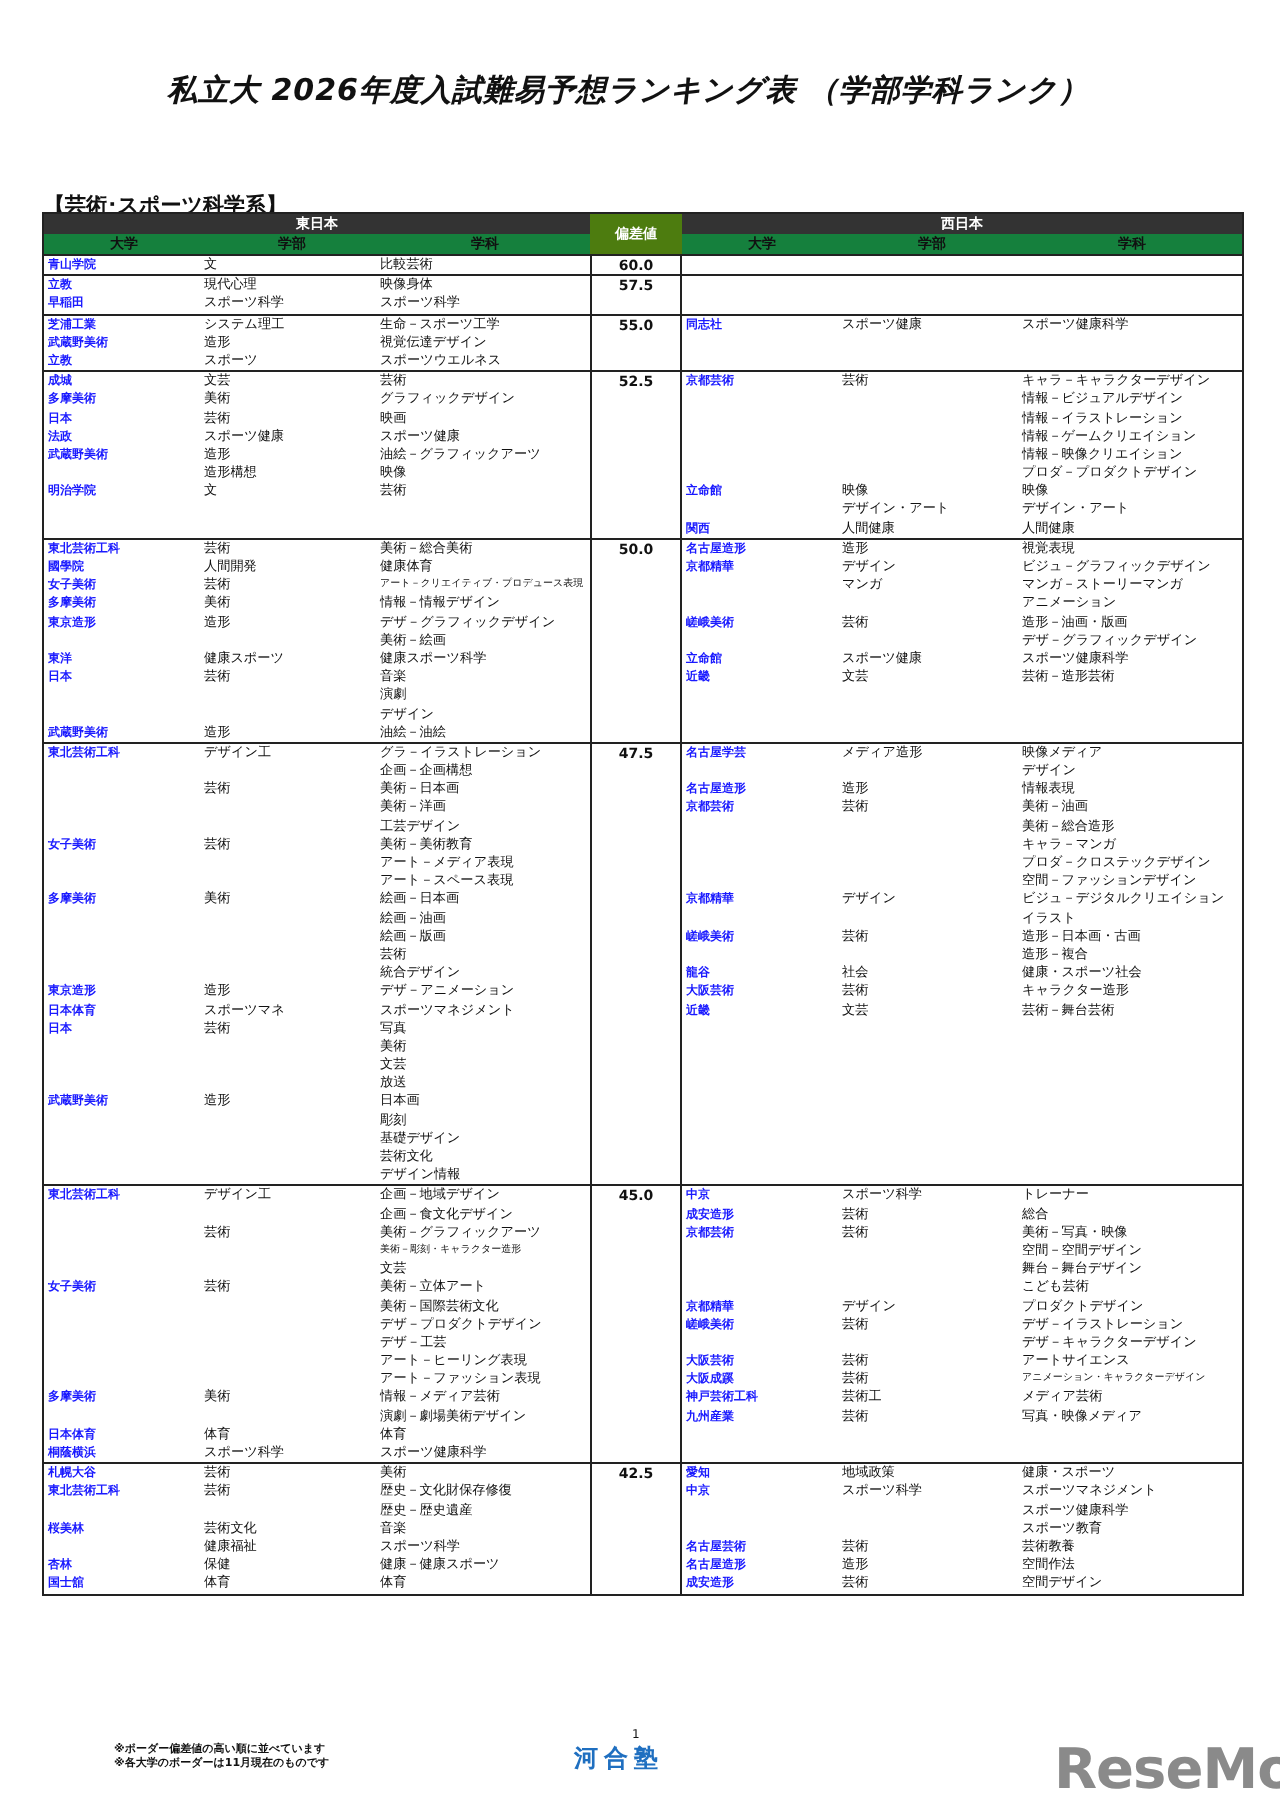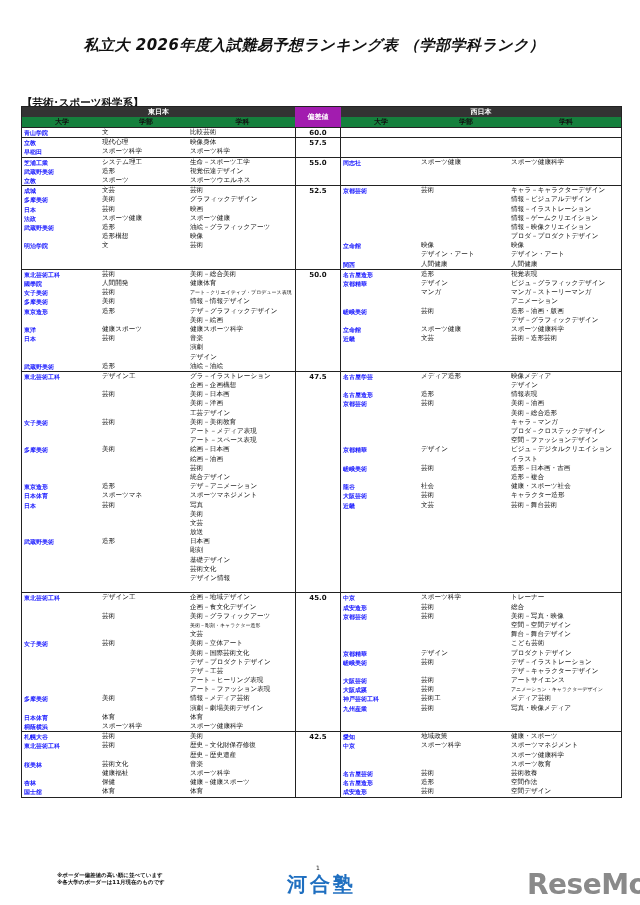--- a/index.html
+++ b/index.html
@@ -7,40 +7,40 @@
          font-family:"DejaVu Sans","Liberation Sans",sans-serif; color:#111; }
   .title { position:absolute; top:36px; left:0; width:628px; text-align:center;
            font-size:15px; font-weight:bold; letter-spacing:0.5px;font-style:italic; }
   .section { position:absolute; top:96px; left:22px; font-size:10.5px; font-weight:bold; }
   .sheet { position:absolute; top:94px; left:21px; width:599px; border:1.5px solid #222;margin-top:12px; }
   .hdr1 { display:flex; height:10px; background:#333; color:#fff; font-size:7px; font-weight:bold; }
   .hdr2 { display:flex; height:10px; background:#15803d; color:#111; font-size:7px; font-weight:bold; }
   .hdr1 .east { width:273px; text-align:center; line-height:10px; }
   .hdr1 .west { width:280px; text-align:center; line-height:10px; }
   .hdr1 .mid, .hdr2 .mid { width:46px; background:#333; color:#fff; text-align:center; }
-  .devhdr { position:absolute; left:273px; top:0; width:46px; height:20px; background:#a21caf; color:#fff;
+  .devhdr { position:absolute; left:273px; top:0; width:46px; height:20px; background:#4d7c0f; color:#fff;
             font-size:7px; font-weight:bold; display:flex; align-items:center; justify-content:center; }
   .hdr2 .c { text-align:center; line-height:10px; }
   .w-univ { width:80px; } .w-fac { width:88px; } .w-dep { width:105px; }
   .band { display:flex; border-top:1.5px solid #222; }
   .side { width:273px; }
   .side.west { width:280px; }
   .score { width:46px; border-left:1.5px solid #222; border-right:1.5px solid #222;
            font-size:7px; font-weight:bold; text-align:center; padding-top:1px; }
   .row { display:flex; height:9.2px; line-height:9.2px; font-size:6.6px; white-space:nowrap; overflow:hidden; }
   .row .u { width:80px; color:#1a1aff; font-weight:bold; padding-left:2px; box-sizing:border-box; font-size:6px; }
   .row .f { width:88px; }
   .row .d { width:105px; }
   .side.west .row .u { width:80px; }
   .side.west .row .f { width:90px; }
   .side.west .row .d { width:110px; }
   .row .d.sm { font-size:5px; }
   .footer-note { position:absolute; top:872px; left:57px; font-size:5.5px; font-weight:bold; line-height:7px; }
   .page-num { position:absolute; top:864px; left:316px; font-size:6px; }
-  .kawai { position:absolute; top:871px; left:287px; font-size:20px; font-weight:bold; color:#1f6fc0; letter-spacing:3px; }
+  .kawai { position:absolute; top:871px; left:287px; font-size:12px; font-weight:bold; color:#1f6fc0; letter-spacing:3px; }
   .resemom { position:absolute; top:868px; left:527px; font-size:28px; font-weight:bold; color:#8a8a8a; letter-spacing:-0.5px; }
 </style>
 </head>
 <body>
 
 <div class="title">私立大 2026年度入試難易予想ランキング表 （学部学科ランク）</div>
 <div class="section">【芸術･スポーツ科学系】</div>
 
 <div class="sheet" style="position:absolute;">
   <div class="hdr1">
@@ -397,20 +397,25 @@
             <span class="d">絵画－日本画</span>
           </div>
           <div class="row">
             <span class="u"></span>
             <span class="f"></span>
             <span class="d">絵画－油画</span>
           </div>
           <div class="row">
             <span class="u"></span>
             <span class="f"></span>
+            <span class="d">絵画－版画</span>
+          </div>
+          <div class="row">
+            <span class="u"></span>
+            <span class="f"></span>
             <span class="d">芸術</span>
           </div>
           <div class="row">
             <span class="u"></span>
             <span class="f"></span>
             <span class="d">統合デザイン</span>
           </div>
           <div class="row">
             <span class="u">東京造形</span>
             <span class="f">造形</span>

